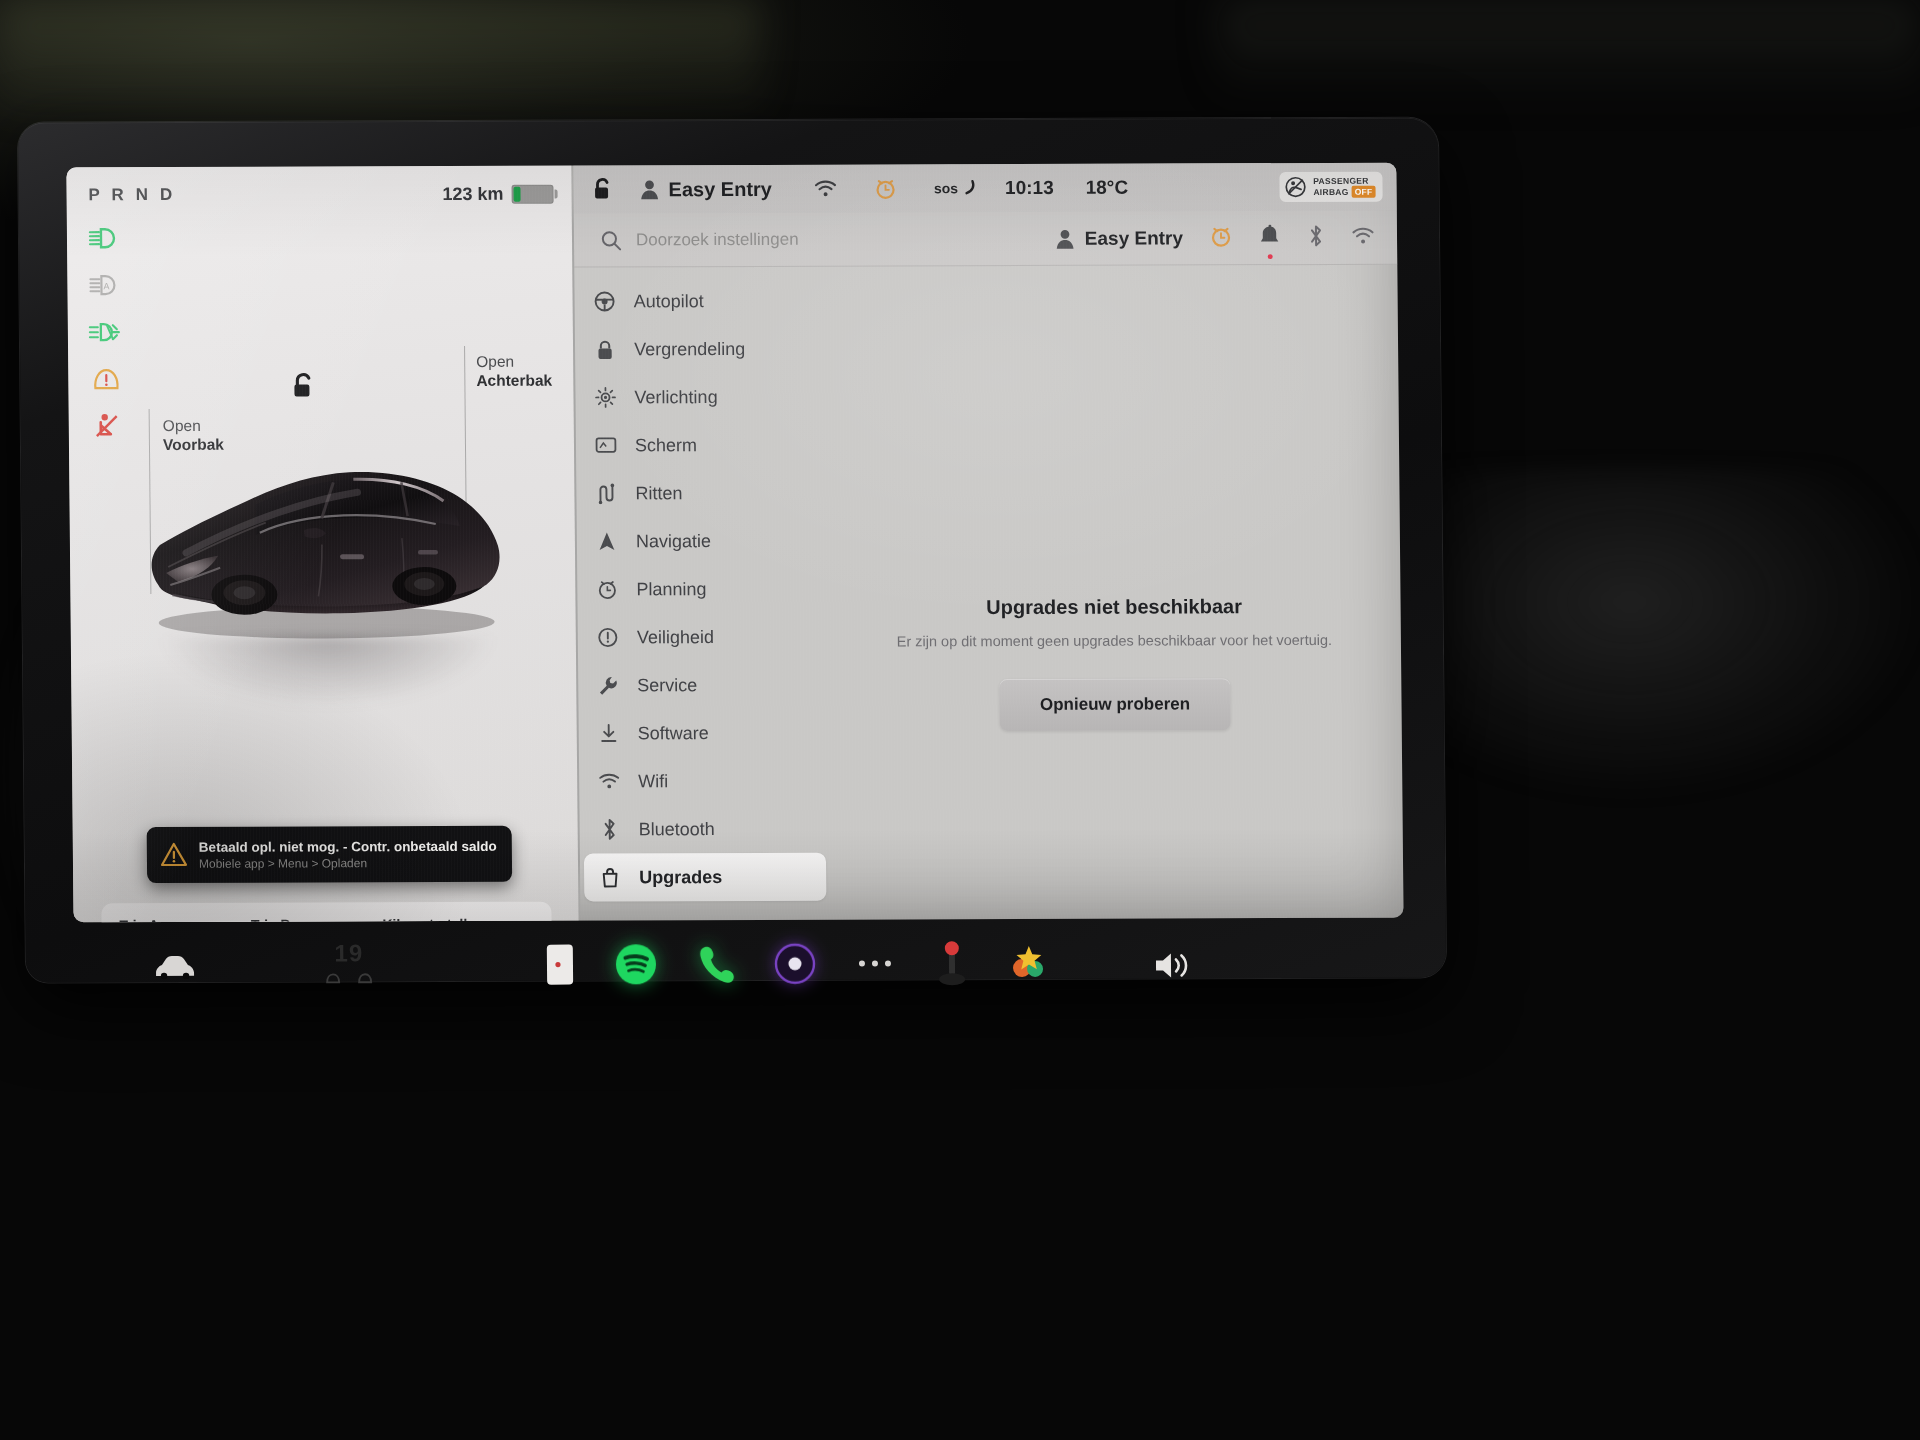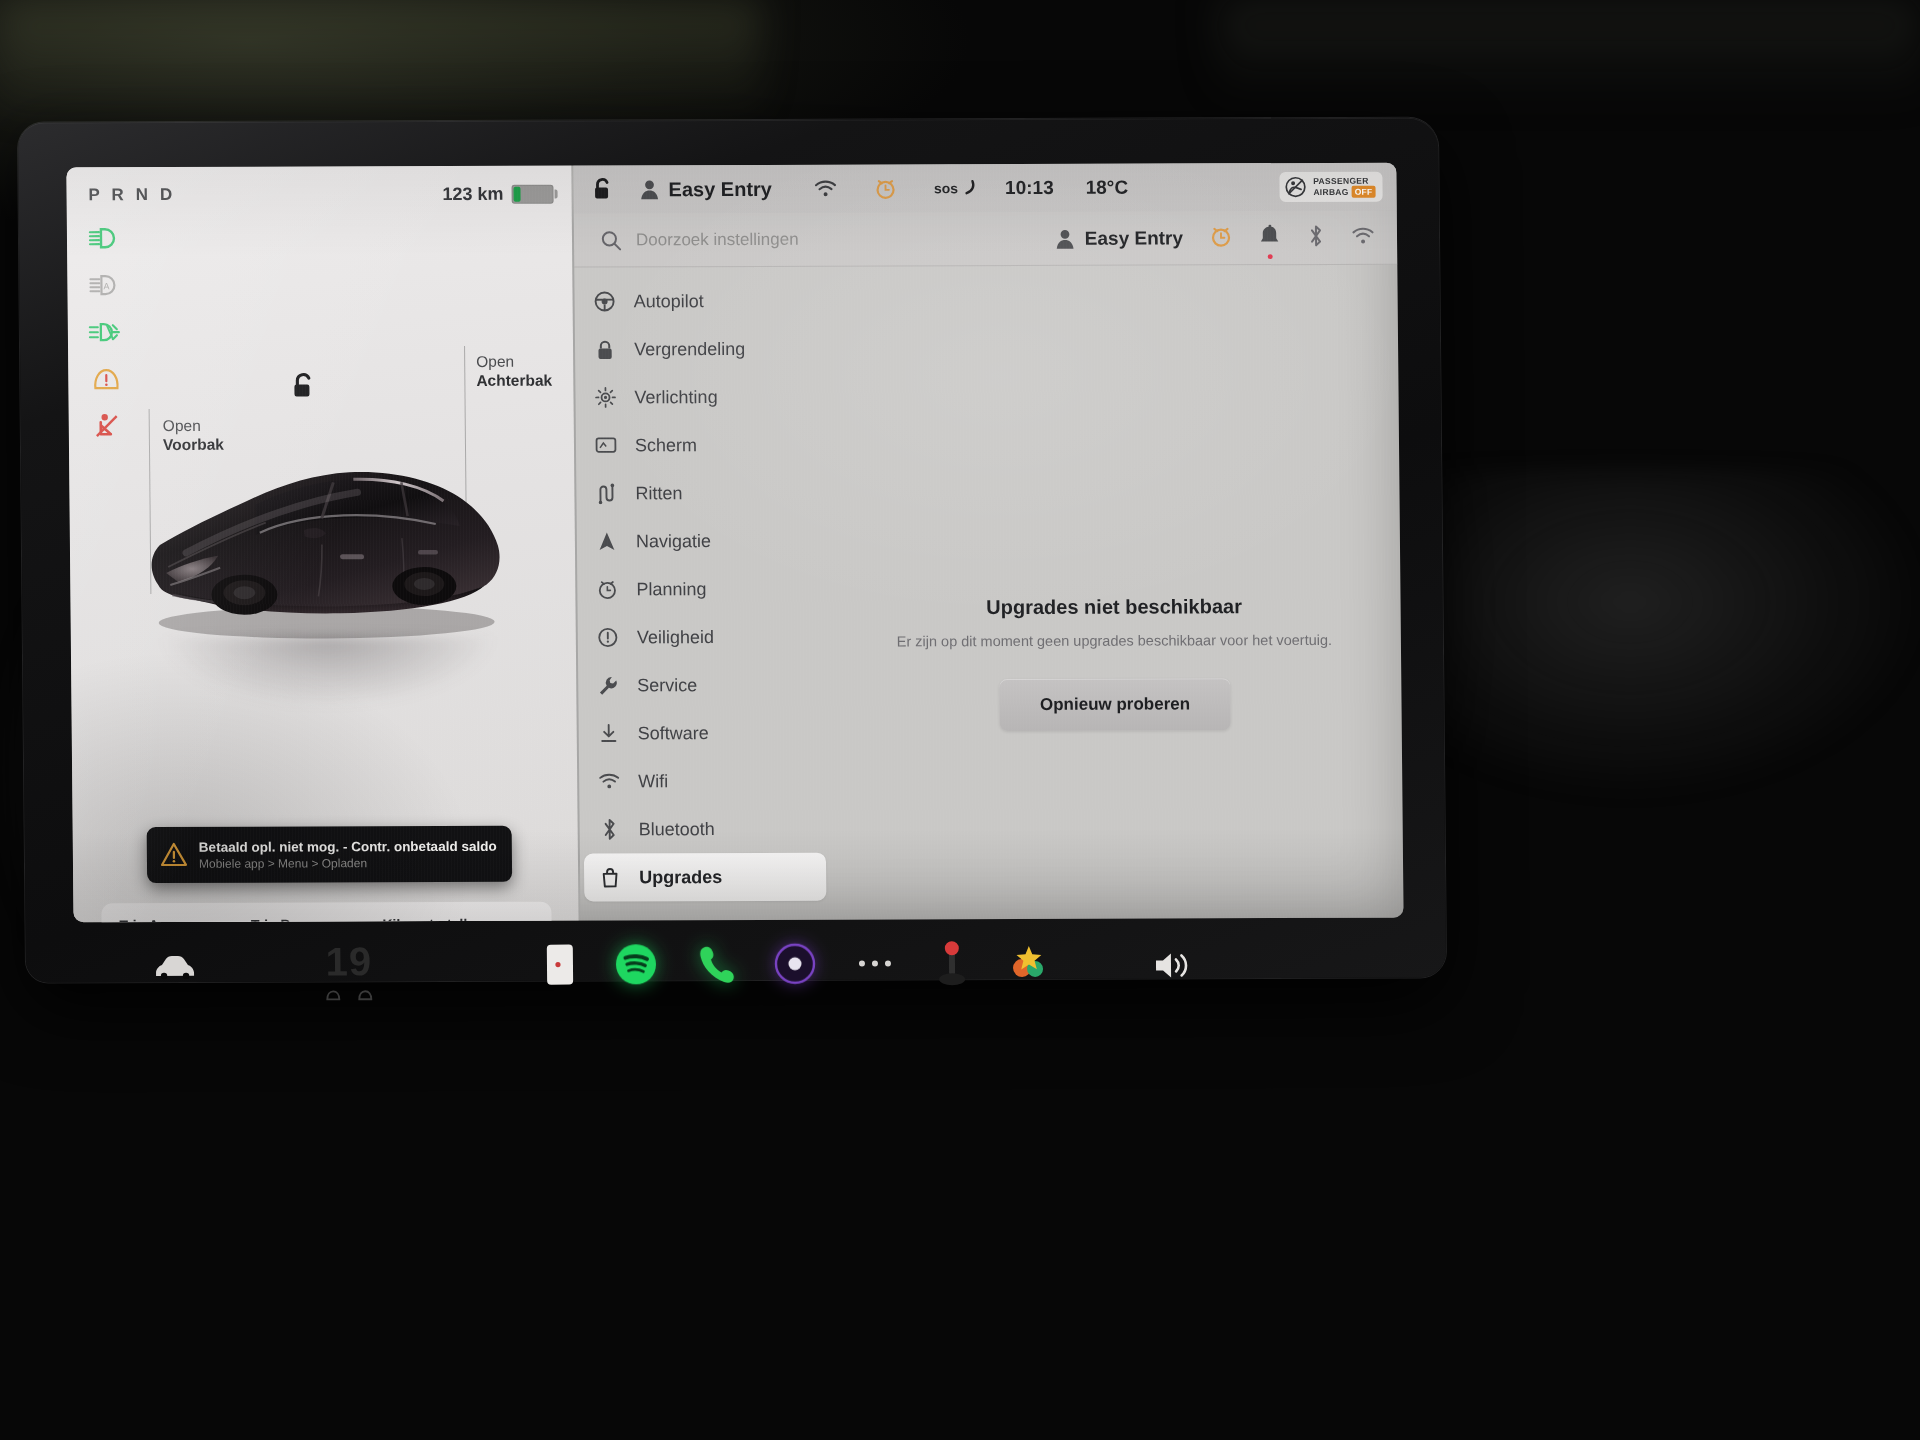--- a/index.html
+++ b/index.html
@@ -238,21 +238,21 @@
   
   #taskbar {
     position: absolute; left: 48px; top: 812px; width: 1330px; height: 78px;
     display: flex; align-items: center;
   }
   .tb-slot { display: flex; align-items: center; justify-content: center; }
   #tb-car  { position: absolute; left: 78px; top: 18px; }
   #tb-temp {
     position: absolute; left: 250px; top: 6px; text-align: center; color: #2b2b2b;
   }
-  #tb-temp .deg { font-size: 40px; font-weight: 700; letter-spacing: 1px; color: #2a2a2a; }
+  #tb-temp .deg { font-size: 24px; font-weight: 700; letter-spacing: 1px; color: #2a2a2a; }
   #tb-temp .seats { display: flex; gap: 14px; justify-content: center; margin-top: 2px; }
   #tb-apps {
     position: absolute; left: 470px; top: 8px; display: flex; align-items: center; gap: 38px;
   }
   #tb-volume { position: absolute; right: 210px; top: 18px; }
 
   .glow-green { filter: drop-shadow(0 0 9px rgba(30,215,96,.55)); }
   .glow-purple{ filter: drop-shadow(0 0 8px rgba(120,60,200,.50)); }
 </style>
 </head>

